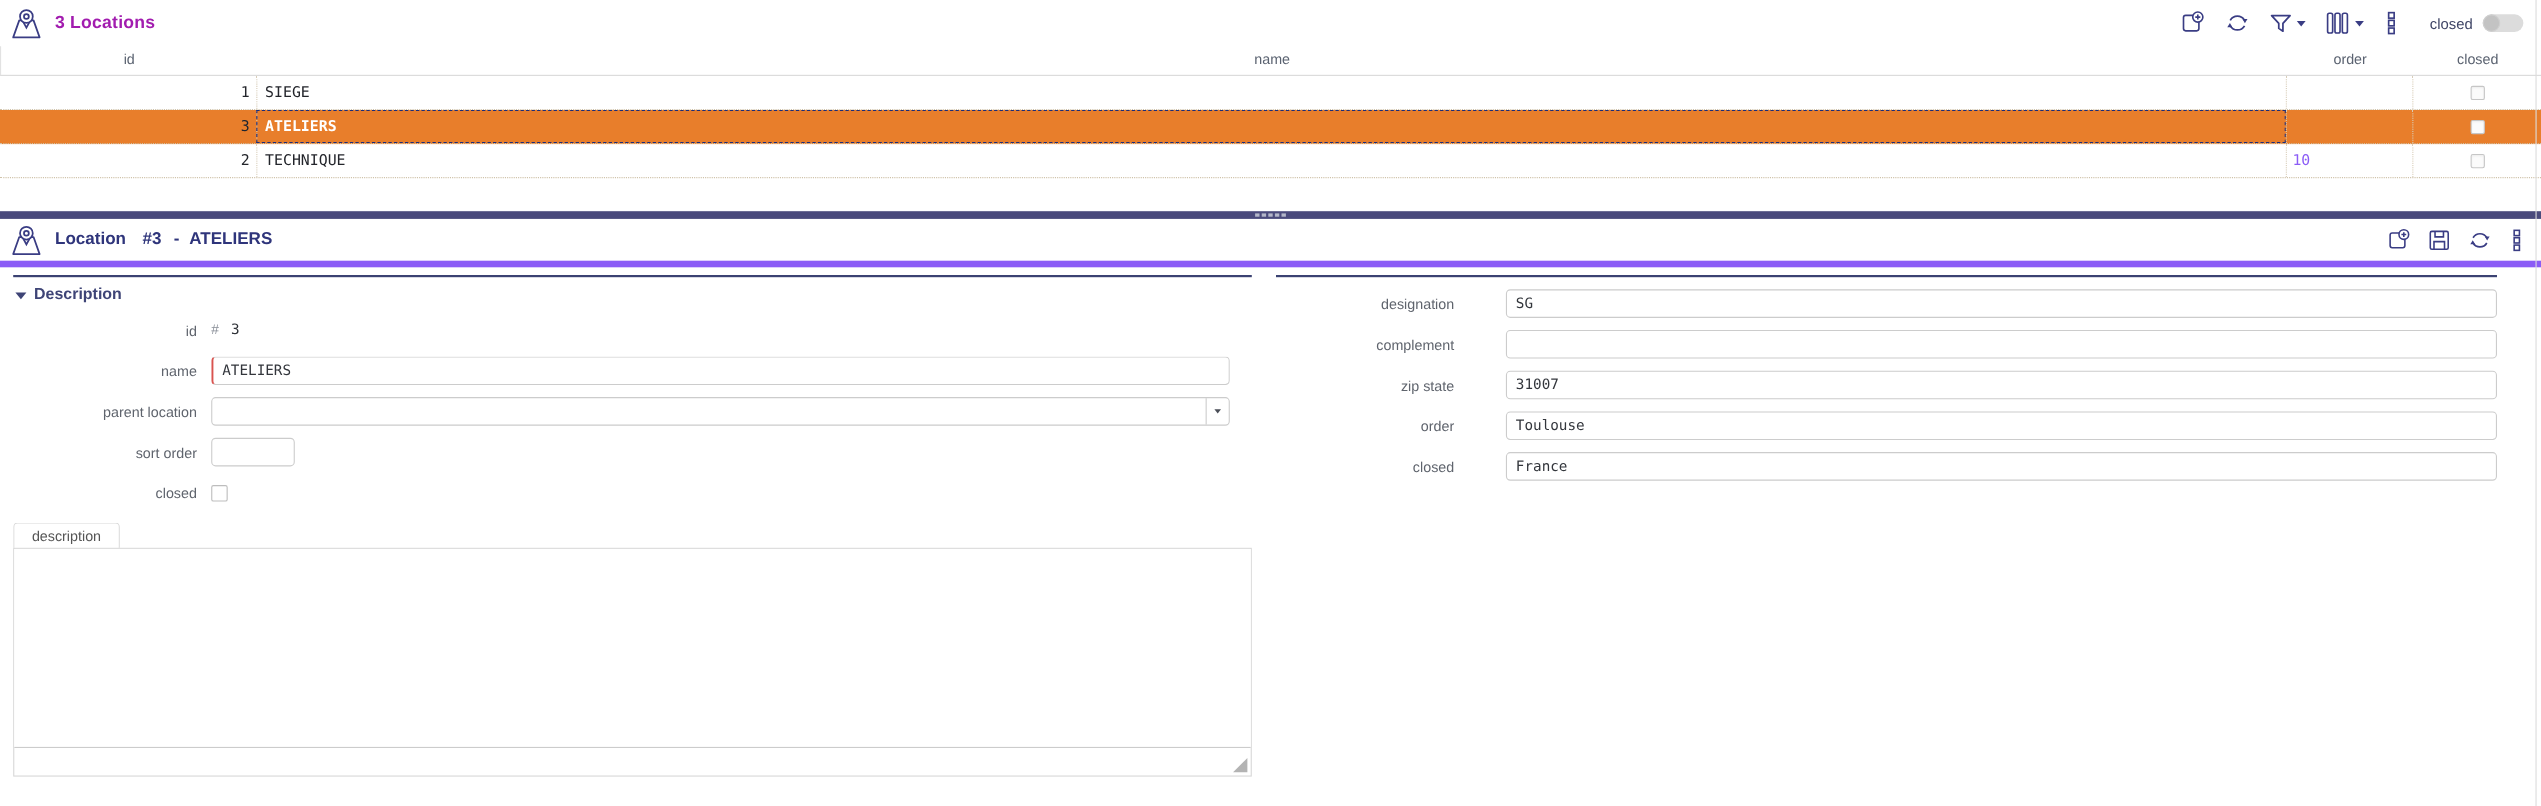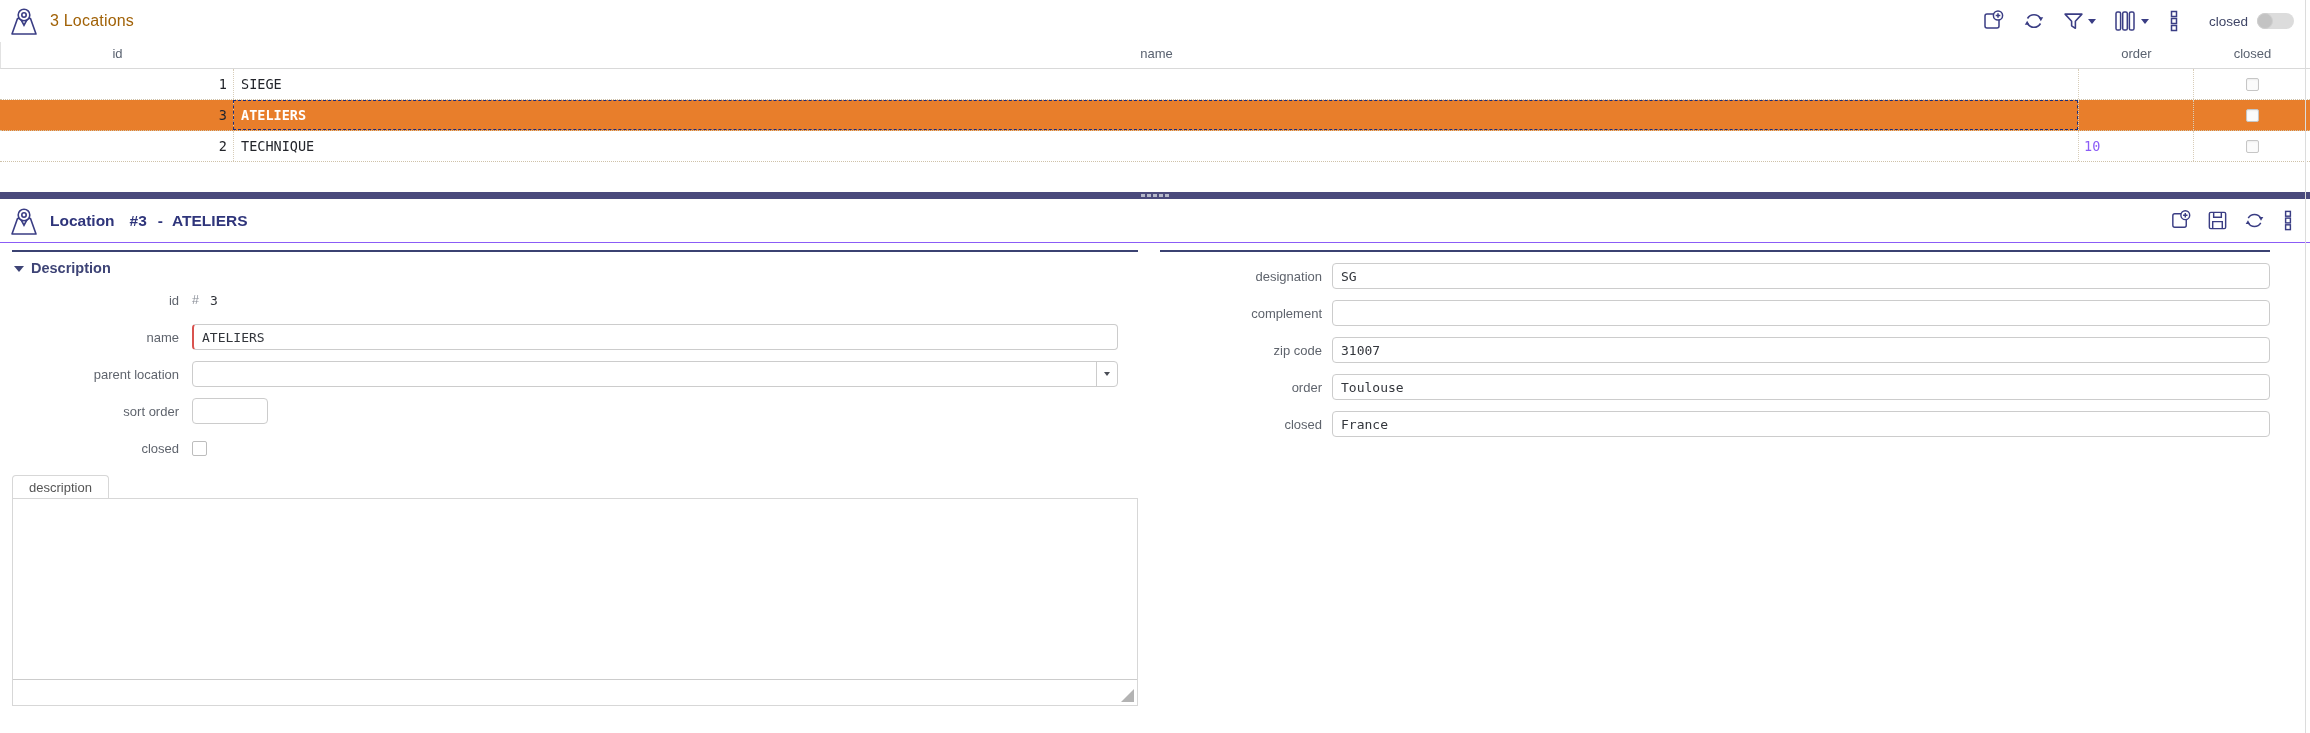--- a/index.html
+++ b/index.html
@@ -2,21 +2,21 @@
 <html><head>
 <meta charset="utf-8">
 <style>
   * { margin:0; padding:0; box-sizing:border-box; }
   html,body { width:2310px; height:733px; background:#fff; overflow:hidden;
     font-family:"Liberation Sans", sans-serif; color:#333; position:relative; }
   .mono { font-family:"DejaVu Sans Mono", monospace; }
 
   
   .lp-header { position:absolute; left:0; top:0; width:2310px; height:42px; display:flex; align-items:center; }
-  .panel-title { font-size:16px; font-weight:normal; color:#a16207; letter-spacing:.2px; }
+  .panel-title { font-size:16px; font-weight:bold; color:#a21caf; letter-spacing:.2px; }
   .title-icon { margin:2px 10px 0 8px; flex:0 0 auto; }
   .lp-tools { margin-left:auto; display:flex; align-items:center; gap:17px; padding-right:16px; }
   .tool-btn { display:flex; align-items:center; gap:4px; cursor:pointer; }
   .caret-down { width:0; height:0; border-left:4px solid transparent; border-right:4px solid transparent; border-top:5px solid #3a3d84; }
   .closed-toggle-wrap { display:flex; align-items:center; gap:9px; margin-left:10px; }
   .closed-label { font-size:13.5px; color:#3f4566; }
   .toggle { width:37px; height:16px; border-radius:8px; background:#dcdcdc; position:relative; cursor:pointer; }
   .toggle .knob { position:absolute; left:0px; top:0px; width:16px; height:16px; border-radius:50%; background:#c3c3c3; border:1px solid #cfcfcf; }
 
   .lp-table { position:absolute; left:0; top:42px; width:2310px; }
@@ -33,41 +33,41 @@
   .tr.selected { background:#e87e2b; }
   .tr.selected .td-name { color:#fff; font-weight:bold; outline:1px dashed #1b2d7a; outline-offset:-1px; }
   .tr.selected .td-id { color:#1d2430; }
 
   
   .splitter { position:absolute; left:0; top:192px; width:2310px; height:7px; background:#4a4a7c; cursor:row-resize; display:flex; align-items:center; justify-content:center; }
   .grip { display:flex; gap:2px; }
   .grip i { width:4px; height:3px; background:#b4b7c9; display:block; }
 
   
-  .dp-header { position:absolute; left:0; top:199px; width:2310px; height:44px; display:flex; align-items:center; border-bottom:1px solid #8b5cf6; }
+  .dp-header { position:absolute; left:0; top:199px; width:2310px; height:44px; display:flex; align-items:center; border-bottom:6px solid #8b5cf6; }
   .dp-title { font-size:15.5px; font-weight:bold; color:#2f357b; display:flex; align-items:baseline; }
   .dp-title .t-id { margin-left:15px; }
   .dp-title .t-sep { margin-left:11px; }
   .dp-title .t-name { margin-left:9px; }
   .dp-tools { margin-left:auto; display:flex; align-items:center; gap:14px; padding-right:14px; }
 
   .col-left  { position:absolute; left:12px;  top:250px; width:1126px; }
   .col-right { position:absolute; left:1160px; top:250px; width:1110px; }
   .section { border-top:2px solid #3b4272; }
   .section-head { display:flex; align-items:center; padding:8px 0 0 2px; cursor:pointer; }
   .sec-arrow { width:0; height:0; border-left:5px solid transparent; border-right:5px solid transparent; border-top:6px solid #3e4476; margin-right:7px; margin-top:2px; }
   .sec-title { font-size:14.5px; font-weight:600; color:#3e4476; }
 
   .rows { margin-top:11px; }
   .frow { display:flex; align-items:center; height:26px; margin-bottom:11px; }
   .flabel { width:180px; text-align:right; padding-right:13px; font-size:13px; color:#5f646d; flex:0 0 auto; }
   .col-right .flabel { width:172px; padding-right:10px; }
   .finput { height:26px; border:1px solid #ccc; border-radius:4px; background:#fff; font-family:"DejaVu Sans Mono", monospace; font-size:13px; color:#33363c; padding:0 8px; outline:none; }
   .w-full { width:926px; }
-  .col-right .w-full { width:957px; }
+  .col-right .w-full { width:957px;margin-left:37px; }
   .w-small { width:76px; }
   .required { border-left:2px solid #d9534f; }
   .hash { color:#8a8f98; font-size:12.5px; margin-right:11px; }
   .plain-val { font-size:13px; color:#2f3238; }
   .selectbox { display:flex; align-items:stretch; width:926px; height:26px; border:1px solid #ccc; border-radius:4px; background:#fff; cursor:pointer; }
   .selectbox .sel-val { flex:1; }
   .sel-caret-zone { flex:0 0 21px; border-left:1px solid #ccc; display:flex; align-items:center; justify-content:center; }
   .sel-caret { width:0; height:0; border-left:3.5px solid transparent; border-right:3.5px solid transparent; border-top:4.5px solid #4a4e57; }
   .checkbox15 { width:15px; height:15px; border:1px solid #bdbdbd; border-radius:2px; background:#fff; cursor:pointer; }
 
@@ -282,21 +282,21 @@
   <div class="rows">
     <div class="frow">
       <span class="flabel">designation</span>
       <input class="finput w-full" type="text" value="SG" style="">
     </div>
     <div class="frow">
       <span class="flabel">complement</span>
       <input class="finput w-full" type="text" value="" style="">
     </div>
     <div class="frow">
-      <span class="flabel">zip code</span>
+      <span class="flabel">zip state</span>
       <input class="finput w-full" type="text" value="31007" style="">
     </div>
     <div class="frow">
       <span class="flabel">order</span>
       <input class="finput w-full" type="text" value="Toulouse" style="">
     </div>
     <div class="frow">
       <span class="flabel">closed</span>
       <input class="finput w-full" type="text" value="France" style="">
     </div>

